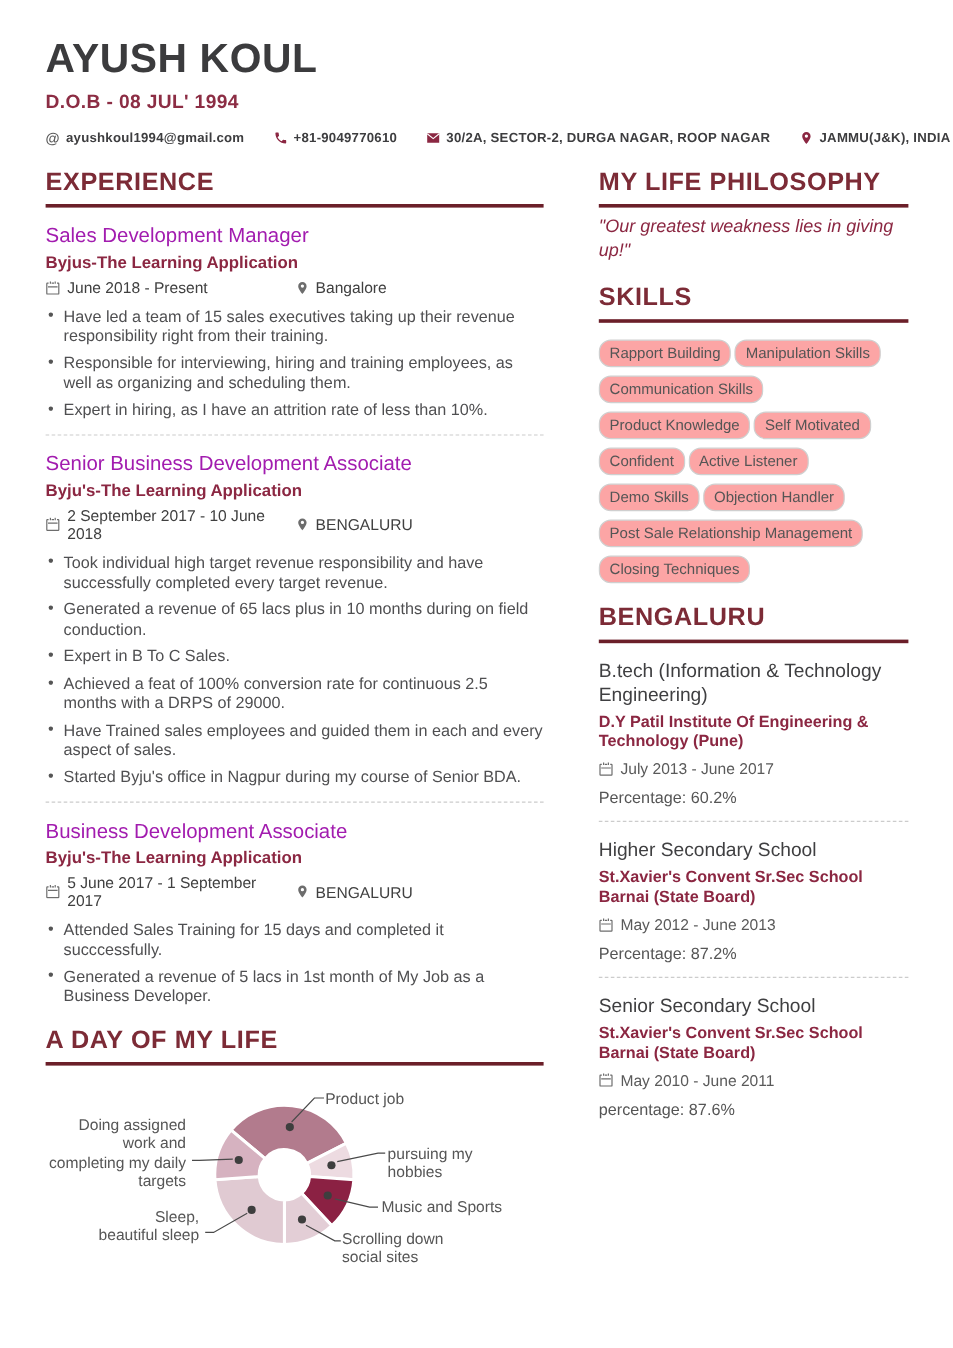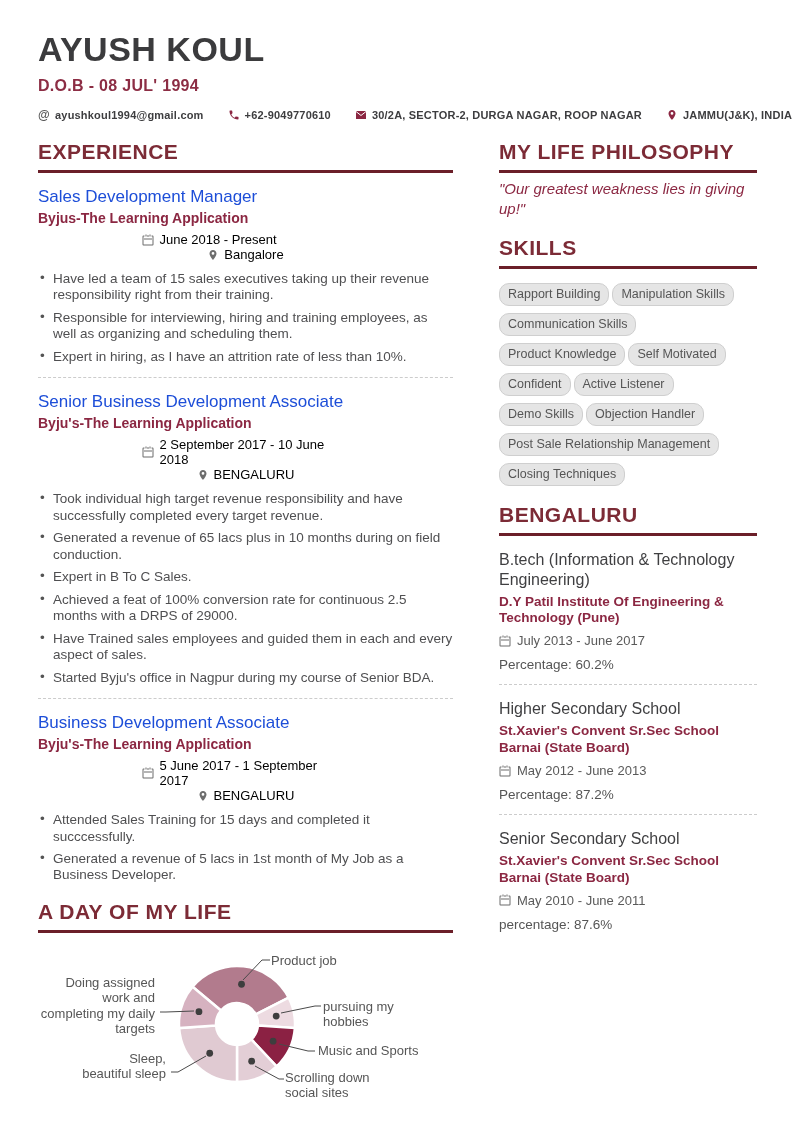--- a/index.html
+++ b/index.html
@@ -17,23 +17,23 @@
   .ic { width:12px; height:12px; flex:0 0 auto; display:inline-block; }
   .at-glyph { font-size:12px; font-weight:bold; color:#5a5a5a; line-height:12px; }
   
   .col-l { position:absolute; left:38px;  top:140px; width:415px; }
   .col-r { position:absolute; left:499px; top:140px; width:258px; }
   .sec-h {
     font-size:21px; font-weight:bold; color:#7c2b36; letter-spacing:.5px;
     border-bottom:3px solid #6b1f29; padding-bottom:6px; margin-bottom:14px;
   }
   
-  .job-title { font-size:17px; color:#1d4ed8; margin-bottom:3px; }
+  .job-title { font-size:17px; color:#a21caf; margin-bottom:3px; }
   .job-co { font-size:14px; font-weight:bold; color:#8b2742; margin-bottom:6px; }
-  .meta { display:flex; align-items:center; font-size:13px; color:#000000; margin-bottom:9px;flex-direction:column; }
+  .meta { display:flex; align-items:center; font-size:13px; color:#404040; margin-bottom:9px; }
   .meta .m1 { display:flex; align-items:center; gap:6px; width:208px; }
   .meta .m2 { display:flex; align-items:center; gap:5px; }
   .bullets { list-style:none; }
   .bullets li { position:relative; font-size:13.5px; line-height:1.22; color:#4f4f51; padding-left:15px; margin-bottom:6px; }
   .bullets li::before { content:"•"; position:absolute; left:2px; top:-1px; color:#555; }
   .divider { border:0; border-top:1px dashed #ccc; margin:12px 0 14px; }
   
   .chart-wrap { position:relative; width:415px; height:180px; margin-top:8px; }
   .chart-wrap svg { position:absolute; left:0; top:0; }
   .c-lbl { position:absolute; font-size:13px; line-height:1.18; color:#565656; white-space:pre-line; }
@@ -41,21 +41,21 @@
   .lbl-hobbies   { left:285px; top:52px; }
   .lbl-music     { left:280px; top:96px; }
   .lbl-scrolling { left:247px; top:123px; }
   .lbl-sleep     { right:287px; top:104px; text-align:right; }
   .lbl-work      { right:298px; top:28px;  text-align:right; }
   
   .quote { font-size:15px; font-style:italic; color:#8b2742; line-height:1.35; margin-bottom:16px; }
   .skills-box { margin-bottom:10px; }
   .tag {
     display:inline-block; border:1px solid #cfcfcf; border-radius:10px;
-    padding:3px 8px 4px; font-size:12.5px; color:#555; margin:0 3px 7px 0; background:#e5e5e5;
+    padding:3px 8px 4px; font-size:12.5px; color:#555; margin:0 3px 7px 0; background:#fca5a5;
   }
   .edu-degree { font-size:16px; color:#3f3f41; line-height:1.25; margin-bottom:4px; }
   .edu-school { font-size:13.5px; font-weight:bold; color:#8b2742; line-height:1.25; margin-bottom:6px; }
   .edu-meta { display:flex; align-items:center; gap:6px; font-size:13px; color:#5a5a5a; margin-bottom:9px; }
   .edu-score { font-size:13.5px; color:#555; }
   .sp-philosophy { margin-bottom:6px; }
 </style>
 </head>
 <body>
 
@@ -66,21 +66,21 @@
     <div class="dob">D.O.B - 08 JUL' 1994</div>
     <div class="contact">
       <div class="c-item">
         <span class="ic at-glyph">@</span>
         <span>ayushkoul1994@gmail.com</span>
       </div>
       <div class="c-item">
         <svg class="ic" viewBox="0 0 24 24">
             <path fill="#8b2742" d="M6.62 10.79c1.44 2.83 3.76 5.14 6.59 6.59l2.2-2.2c.27-.27.67-.36 1.02-.24 1.12.37 2.33.57 3.57.57.55 0 1 .45 1 1V20c0 .55-.45 1-1 1-9.39 0-17-7.61-17-17 0-.55.45-1 1-1h3.5c.55 0 1 .45 1 1 0 1.25.2 2.45.57 3.57.11.35.03.74-.25 1.02l-2.2 2.2z"></path>
           </svg>
-        <span>+62-9049770610</span>
+        <span>+81-9049770610</span>
       </div>
       <div class="c-item">
         <svg class="ic" viewBox="0 0 24 24">
             <path fill="#8b2742" d="M2 4h20v16H2z"></path>
             <path fill="none" stroke="#ffffff" stroke-width="2" d="M2 5l10 8L22 5"></path>
           </svg>
         <span>30/2A, SECTOR-2, DURGA NAGAR, ROOP NAGAR</span>
       </div>
       <div class="c-item">
         <svg class="ic" viewBox="0 0 24 24">

